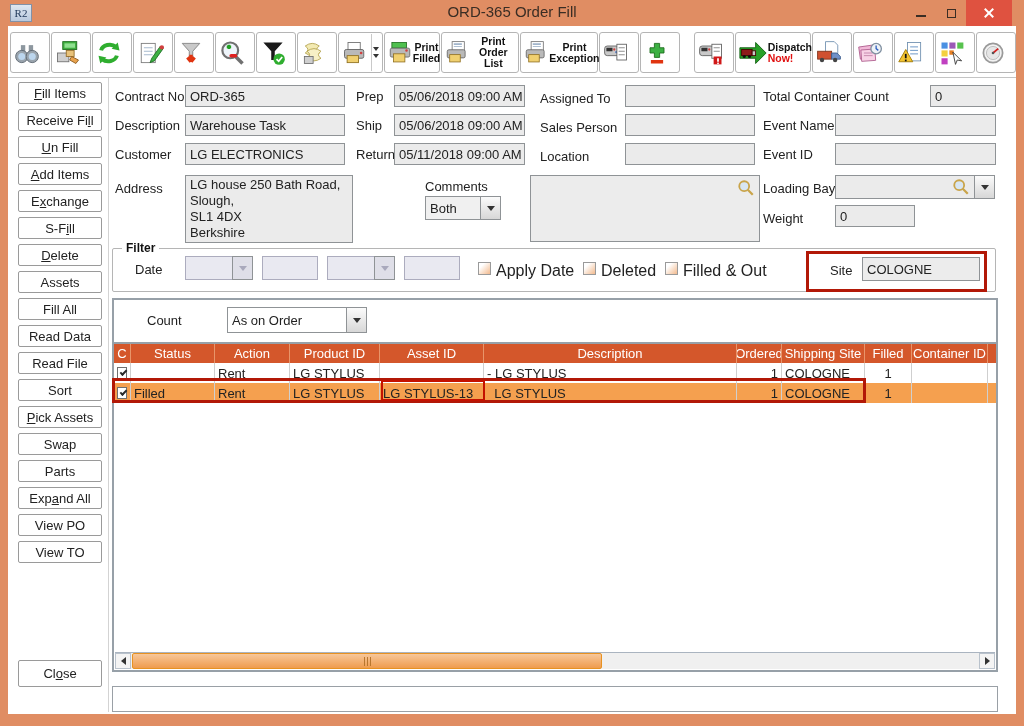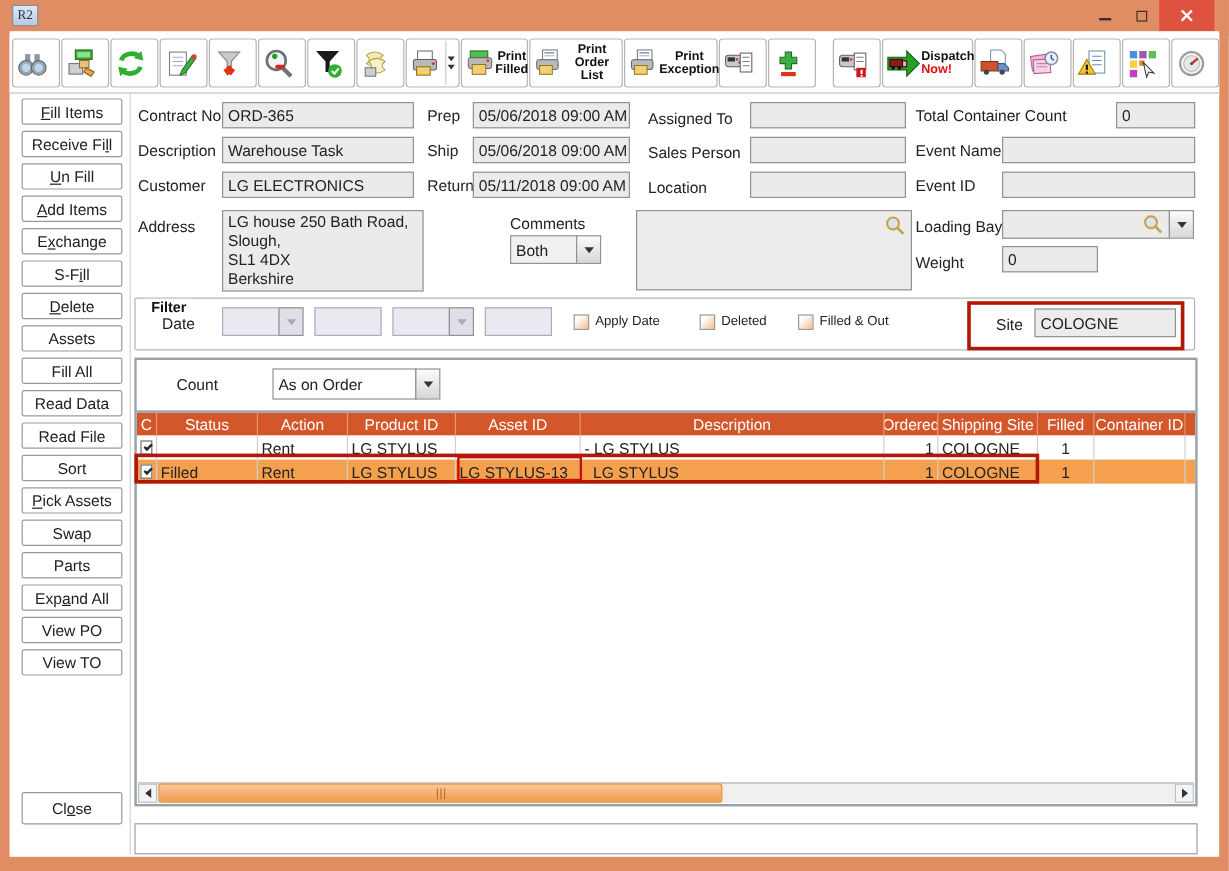--- a/index.html
+++ b/index.html
@@ -59,25 +59,25 @@
   .arrow-btn { position:absolute; width:21px; height:24px; background:linear-gradient(#fbfbfb,#d7d7d7);
     border:1px solid #8f9396; display:flex; align-items:center; justify-content:center; }
   .tri-down { width:0; height:0; border-left:4px solid transparent; border-right:4px solid transparent;
     border-top:5px solid #333; }
   .tri-down.dis { border-top-color:#a9a9bc; }
   .mag { position:absolute; width:18px; height:18px; }
   
   .groupbox { position:absolute; left:112px; top:248px; width:884px; height:44px;
     border:1px solid #b5b5b5; border-radius:2px; }
   .group-title { position:absolute; left:122px; top:241px; background:#fff; padding:0 4px;
-    font-weight:bold; font-size:12px; color:#111;margin-top:8px; }
+    font-weight:bold; font-size:12px; color:#111; }
   .dis-field { background:#E9E9F1; border:1px solid #acacbe; }
   .checkbox { position:absolute; width:13px; height:13px; border:1px solid #9a9a9a;
     background:linear-gradient(135deg,#ffffff 25%,#F2BA8E); }
-  .cb-label { position:absolute; font-size:11px; color:#222; white-space:nowrap; }
+  .cb-label { position:absolute; font-size:16px; color:#222; white-space:nowrap; }
   
   .grid-box { position:absolute; left:112px; top:298px; width:886px; height:374px;
     border:2px solid #97a0a8; background:#fff; }
   .view-row { position:absolute; left:0; top:0; right:0; height:42px; background:#fff; }
   .table-wrap { position:absolute; left:0; top:42px; right:0; bottom:19px; border-top:2px solid #97a0a8;
     overflow:hidden; }
   .trow { display:flex; width:100%; }
   .thead { background:#D4572B; height:19px; }
   .th { color:#fff; font-size:13px; text-align:center; border-right:1px solid #e8956a;
     display:flex; align-items:center; justify-content:center; height:19px; overflow:hidden; white-space:nowrap; }
@@ -113,20 +113,21 @@
   
   .annot { position:absolute; border:3px solid #B21807; pointer-events:none; }
   .annot.thin { border-width:2px; border-color:#C41200; }
   svg { display:block; }
 </style>
 </head>
 <body>
 
 <div class="titlebar">
   <div class="app-icon">R2</div>
+  <div class="title-text">ORD-365 Order Fill</div>
   <div class="win-controls">
     <div class="win-btn">
         <span class="glyph-min"></span>
       </div>
     <div class="win-btn">
         <span class="glyph-max"></span>
       </div>
     <div class="win-btn close">
         <span class="glyph-x"></span>
       </div>

